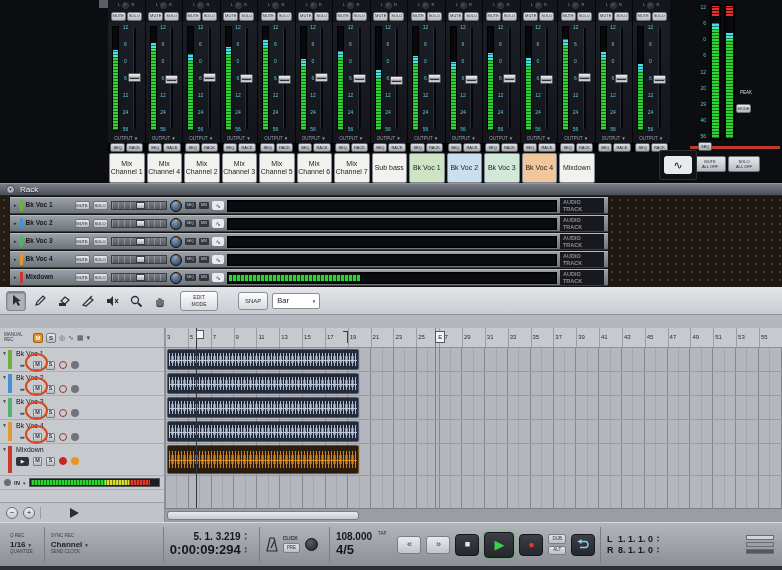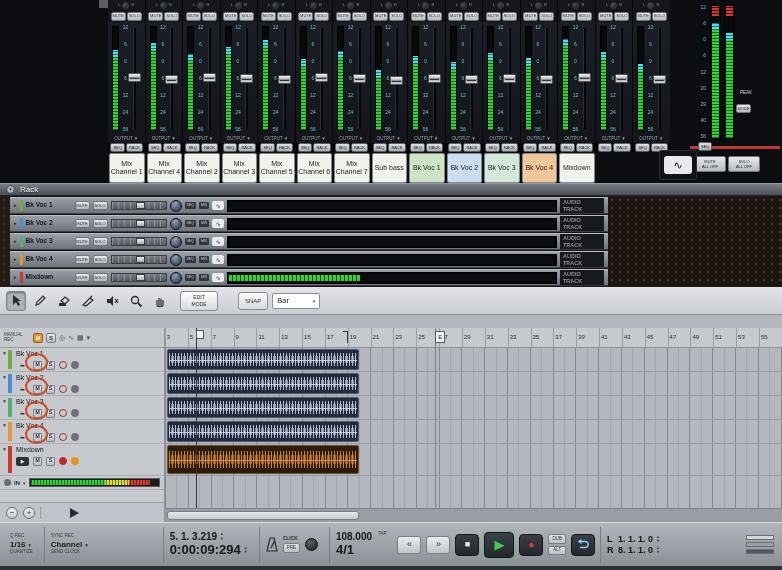--- a/index.html
+++ b/index.html
@@ -143,21 +143,21 @@
   .transport { position:absolute; left:0; top:522px; width:782px; height:44px; background:linear-gradient(#b2b6bc,#8c9096); border-top:1px solid #d8dadd; display:flex; align-items:center; padding:0 4px; gap:5px; }
   .t-sec { display:flex; flex-direction:column; justify-content:center; gap:1px; padding:0 6px; border-left:1px solid #7a7e84; height:36px; }
   .t-sec.first { border-left:none; }
   .t-tiny { font-size:4.5px; color:#3a3d43; line-height:1; }
   .t-val { font-size:8px; font-weight:bold; color:#1c1e22; display:flex; align-items:center; gap:3px; line-height:1.2; }
   .t-dd { font-size:5px; color:#3a3d43; }
   .t-row { display:flex; align-items:center; gap:3px; }
   .t-num { font-size:10px; font-weight:bold; color:#15171b; line-height:1.1; }
   .t-num.small { font-size:13px; }
   .stepper { display:flex; flex-direction:column; font-size:4px; color:#3a3d43; line-height:1.1; }
-  .pos-sec { margin-left:64px; }
+  .pos-sec { margin-left:64px;align-items:flex-end; }
   .click-sec { flex-direction:row; align-items:center; gap:5px; }
   .click-col { display:flex; flex-direction:column; gap:2px; align-items:flex-start; }
   .click-lbl { font-size:5px; font-weight:bold; color:#2e3136; line-height:1; }
   .pill { font-size:4.5px; line-height:1; padding:1.5px 3px; background:linear-gradient(#e0e2e6,#bcc0c6); border:1px solid #7a7e84; border-radius:2px; color:#2e3136; text-align:center; }
   .knob-dark { width:13px; height:13px; border-radius:50%; background:radial-gradient(circle at 35% 30%, #5a5e66, #1e2126); border:1px solid #111; }
   .tap-lbl { font-size:4.5px; color:#2e3136; margin-left:3px; align-self:flex-start; }
   .btn-lt { width:24px; height:18px; background:linear-gradient(#e8eaee,#c2c5ca); border:1px solid #7a7e84; border-radius:3px; font-size:9px; color:#2a2d33; display:flex; align-items:center; justify-content:center; line-height:1; }
   .btn-dk { width:24px; height:22px; background:linear-gradient(#3c4046,#24272c); border:1px solid #141619; border-radius:4px; color:#e8eaee; display:flex; align-items:center; justify-content:center; font-size:9px; line-height:1; }
   .btn-play { width:30px; height:26px; font-size:13px; color:#3ad24a; box-shadow:0 0 4px rgba(58,210,74,.5); }
   .btn-rec { color:#e23c30; font-size:10px; }
@@ -1195,21 +1195,21 @@
         <span class="pill">PRE</span>
       </span>
       <span class="knob-dark"></span>
     </div>
 
     <div class="t-sec">
       <div class="t-row">
         <span class="t-num">108.000</span>
         <span class="tap-lbl">TAP</span>
       </div>
-      <span class="t-num small">4/1</span>
+      <span class="t-num small">4/5</span>
     </div>
 
     <span class="btn-lt">«</span>
     <span class="btn-lt">»</span>
     <span class="btn-dk">■</span>
     <span class="btn-dk btn-play">▶</span>
     <span class="btn-dk btn-rec">●</span>
 
     <span class="dubalt">
       <span class="pill">DUB</span>

